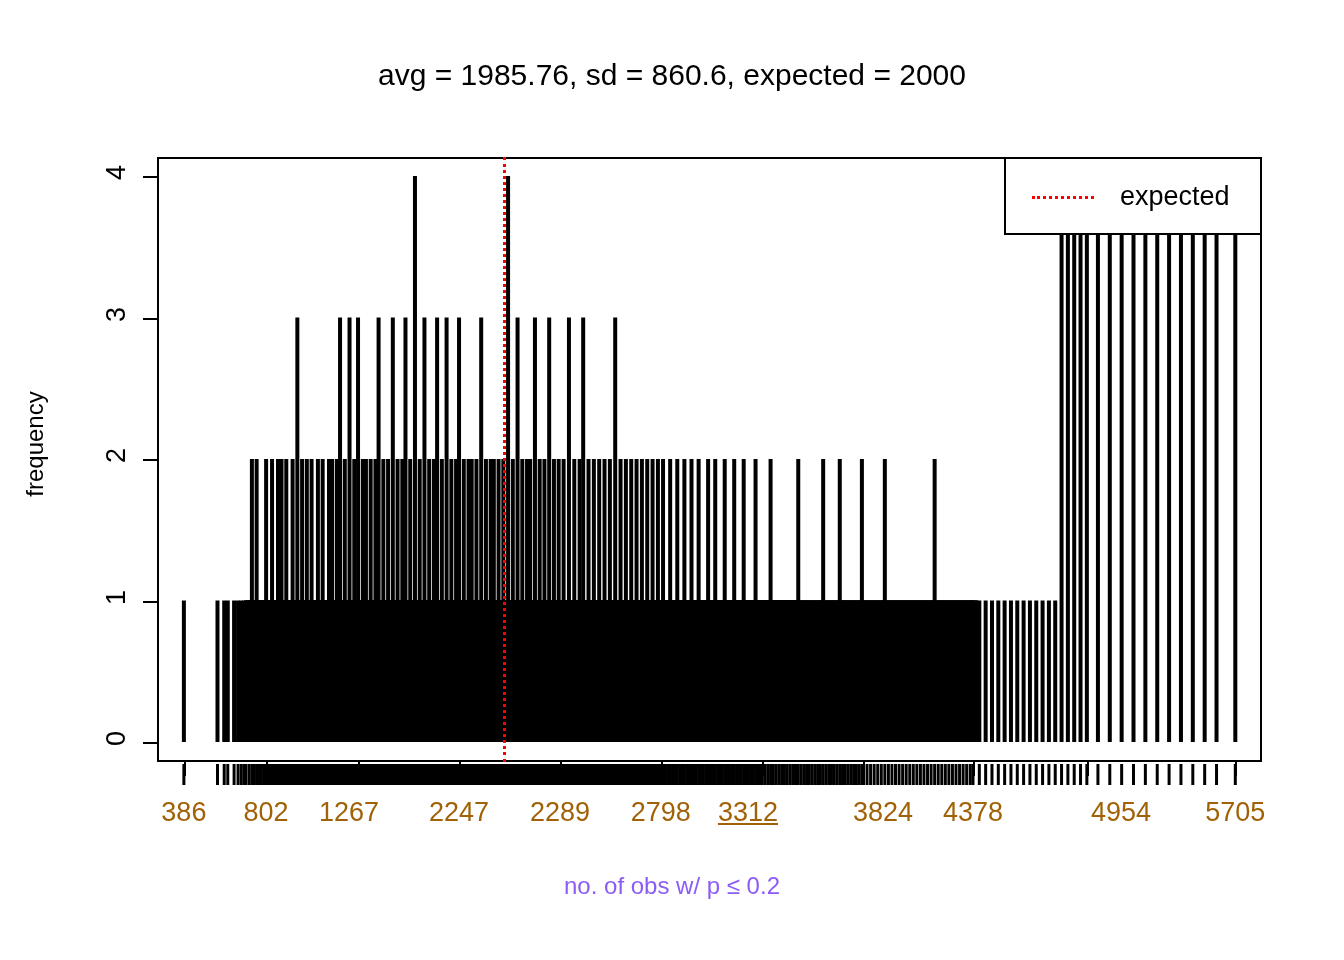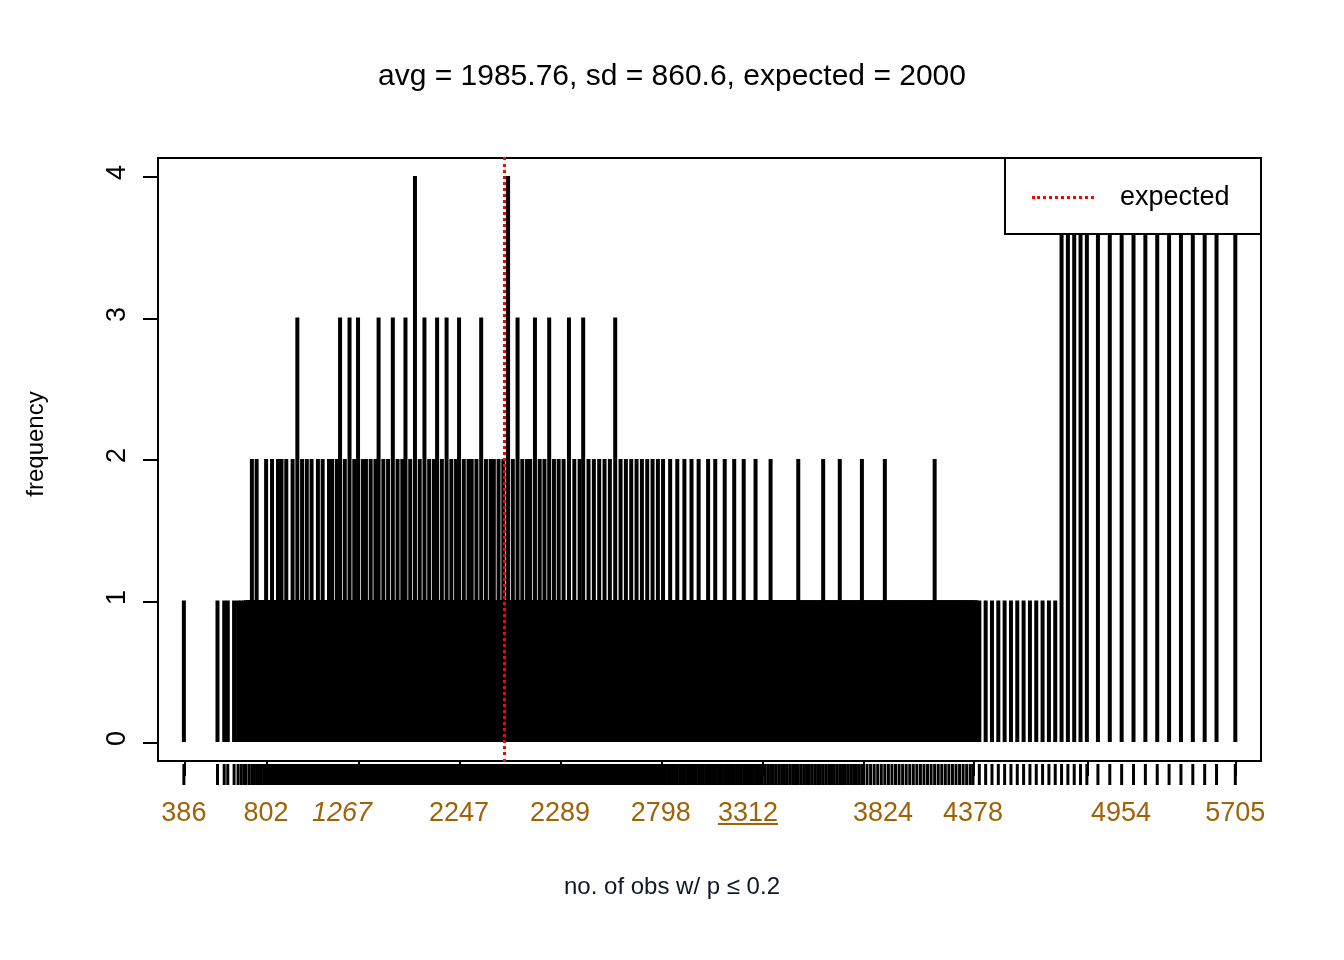--- a/index.html
+++ b/index.html
@@ -87,21 +87,21 @@
     width: 140px;
     white-space: nowrap;
   }
   #x-axis-label {
     position: absolute;
     left: 0;
     top: 872px;
     width: 1344px;
     text-align: center;
     font-size: 24px;
-    color: #0f172a;
+    color: #8b5cf6;
   }
   #y-axis-label {
     position: absolute;
     left: -35px;
     top: 430px;
     width: 140px;
     text-align: center;
     font-size: 24px;
     color: #000000;
     transform: rotate(-90deg);
@@ -2120,21 +2120,21 @@
     </svg>
 
   <div id="expected-line" style="left: 502.93px;"></div>
 
   <div id="ticks-x">
       <div class="x-tick-mark" style="left: 183.884px;"></div>
       <div class="x-tick-label" style="left: 113.884px;">386</div>
       <div class="x-tick-mark" style="left: 266.116px;"></div>
       <div class="x-tick-label" style="left: 196.116px;">802</div>
       <div class="x-tick-mark" style="left: 358.035px;"></div>
-      <div class="x-tick-label" style="left: 272px; font-style: italic;">1267</div>
+      <div class="x-tick-label" style="left: 279px;">1267</div>
       <div class="x-tick-mark" style="left: 459.047px;"></div>
       <div class="x-tick-label" style="left: 389.047px;">2247</div>
       <div class="x-tick-mark" style="left: 560.058px;"></div>
       <div class="x-tick-label" style="left: 490.058px;">2289</div>
       <div class="x-tick-mark" style="left: 660.674px;"></div>
       <div class="x-tick-label" style="left: 590.674px; text-align: center;">2798</div>
       <div class="x-tick-mark" style="left: 762.279px;"></div>
       <div class="x-tick-label" style="left: 678px; text-decoration: underline;">3312</div>
       <div class="x-tick-mark" style="left: 863.488px;"></div>
       <div class="x-tick-label" style="left: 813px;">3824</div>

